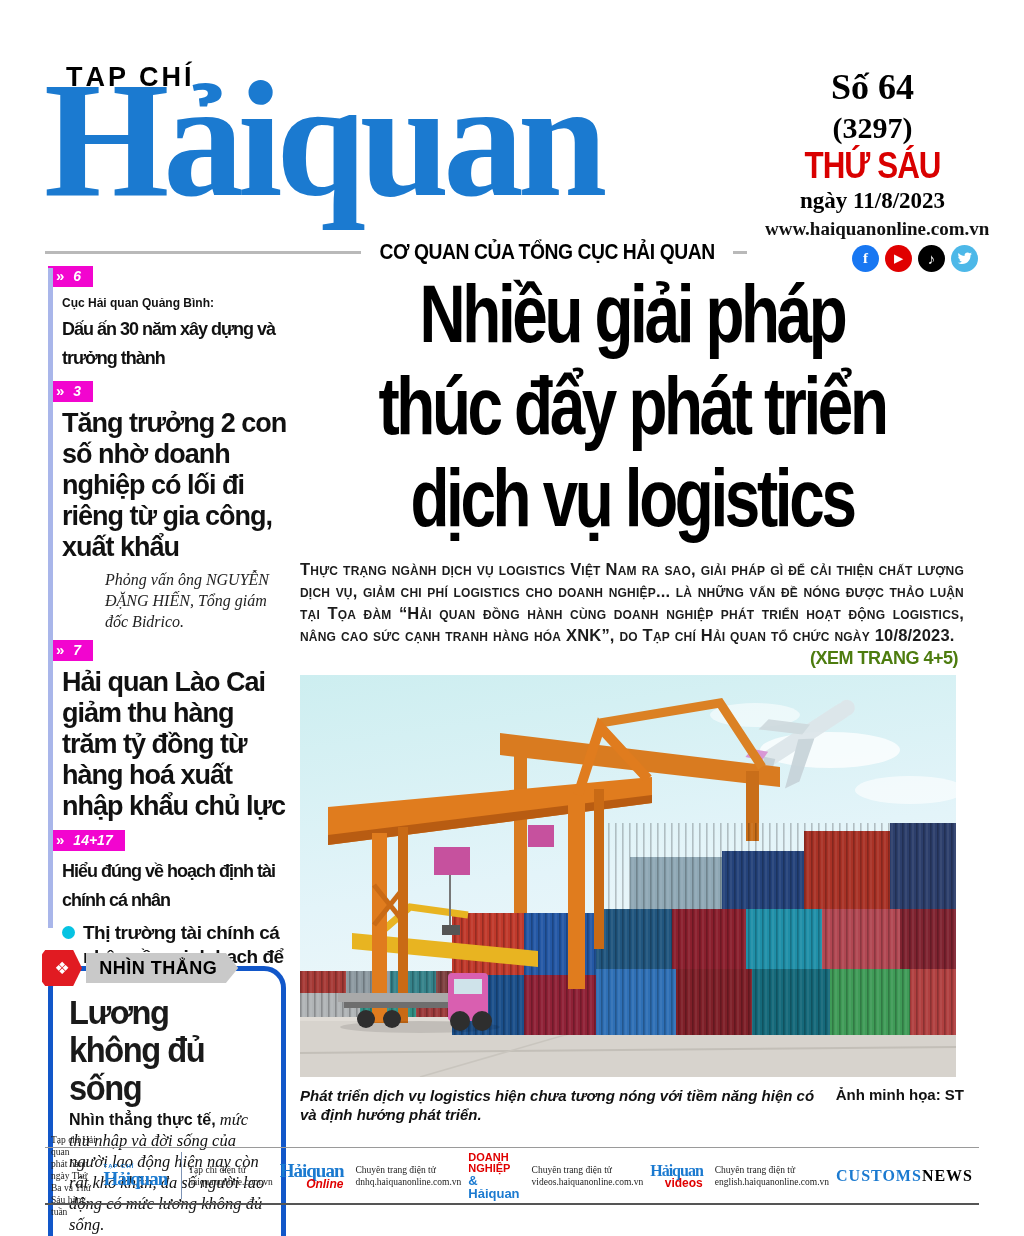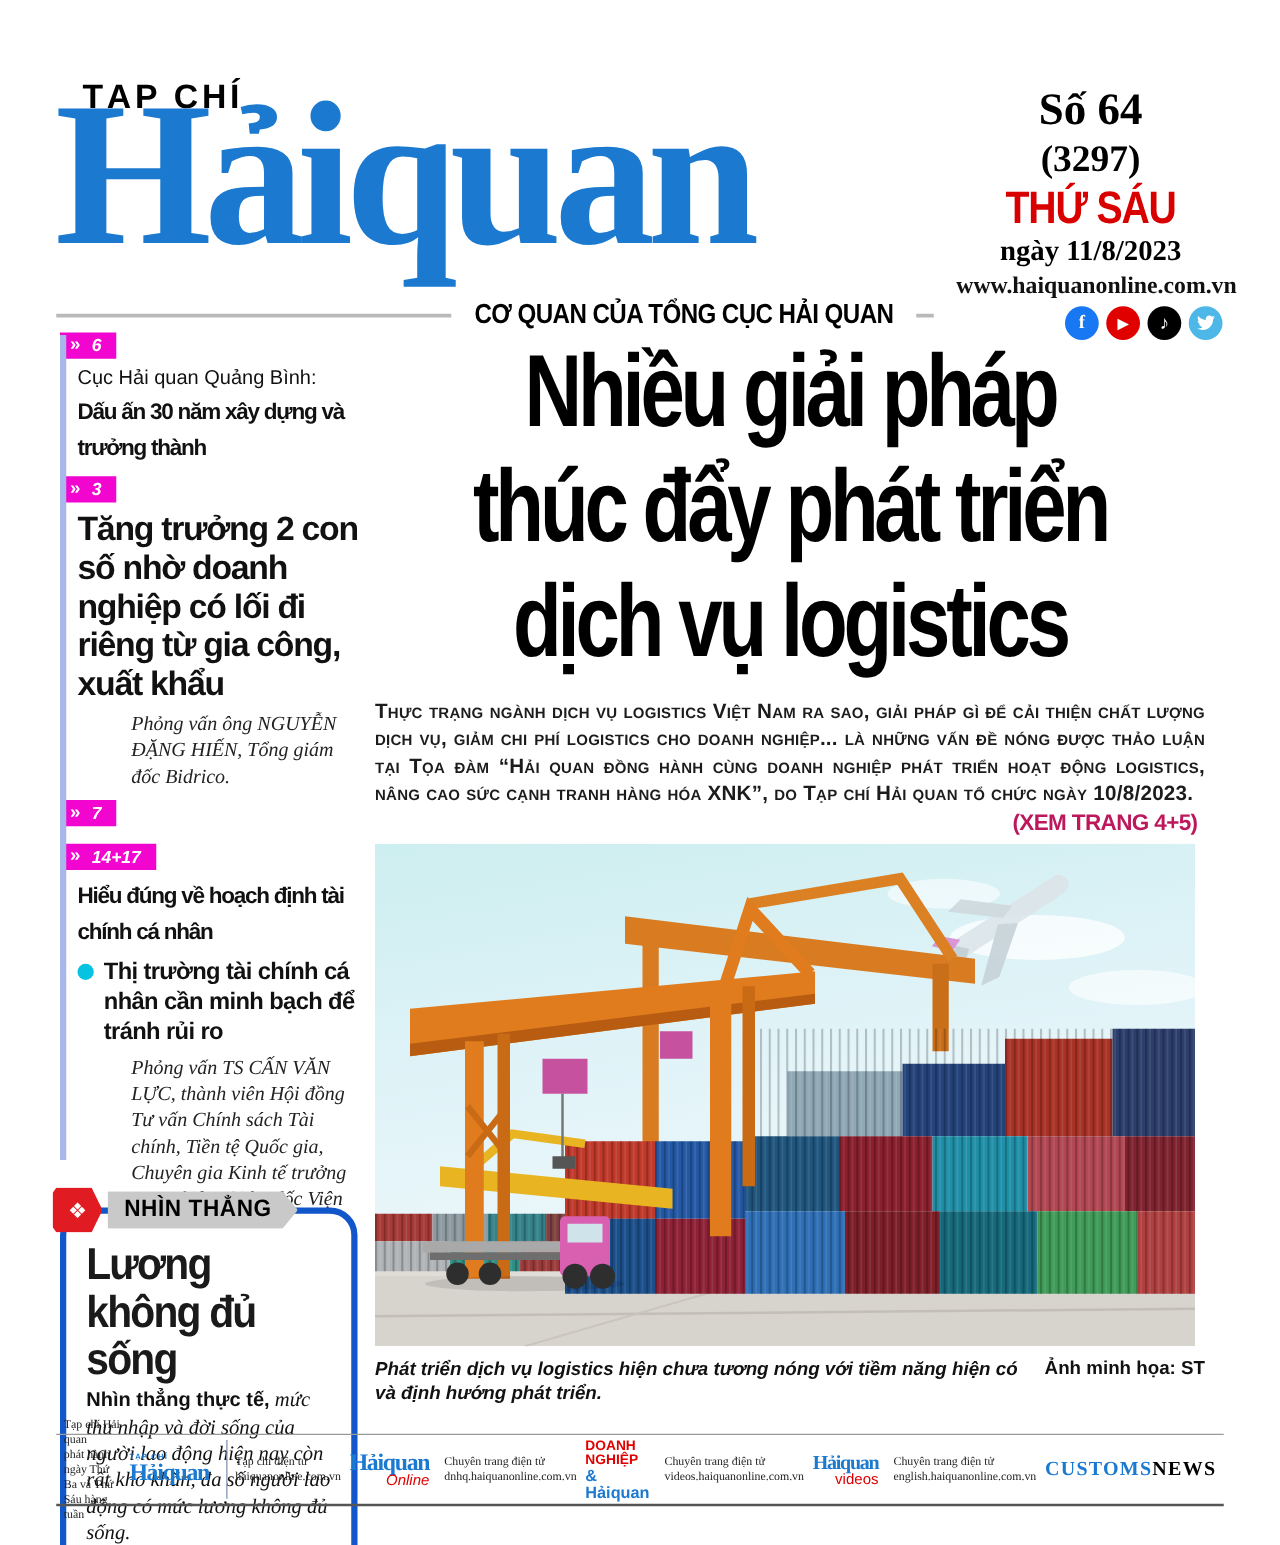--- a/index.html
+++ b/index.html
@@ -47,21 +47,21 @@
   
   .sidebar{ position:absolute; left:48px; top:266px; width:242px; }
   .side-rail{ position:absolute; left:0px; top:2px; width:5px; height:660px; background:#a9b6ea; }
   .side-inner{ padding-left:14px; }
   .ptag{
     display:inline-flex; align-items:center; gap:9px;
     background:#f205cf; color:#fff; font-weight:bold; font-style:italic;
     font-size:14px; padding:2px 12px 3px 8px; margin-left:-14px; margin-bottom:6px;
   }
   .ptag .chev{ font-style:normal; font-size:15px; line-height:14px; }
-  .kicker{ font-size:16px; font-weight:normal; line-height:20px; margin-bottom:2px; }
+  .kicker{ font-size:12px; font-weight:bold; line-height:20px; margin-bottom:2px; }
   .side-title{ font-size:18px; font-weight:bold; line-height:29px; letter-spacing:-1px; margin-bottom:6px; }
   .side-title.big{ font-size:27px; line-height:31px; }
   .credit{ font-family:"Liberation Serif", serif; font-style:italic; font-size:16px; line-height:21px; color:#222; margin-bottom:8px;margin-left:43px; }
   .side-sec{ margin-bottom:8px; }
   .bullet-row{ display:flex; gap:8px; margin:2px 0 6px 0; }
   .bullet-dot{ flex:0 0 13px; width:13px; height:13px; border-radius:50%; background:#06c3e2; margin-top:5px; }
   .bullet-text{ font-size:19px; font-weight:bold; line-height:24px; letter-spacing:-0.5px; }
   
   .opinion{ position:absolute; left:48px; top:950px; width:238px; }
   .op-banner{ position:absolute; left:-6px; top:0; display:flex; align-items:center; z-index:2; }
@@ -89,38 +89,38 @@
   .main{ position:absolute; left:300px; top:268px; width:664px; }
   .headline{ text-align:center; margin-bottom:14px; }
   .hl-line{
     display:block; font-size:76px; font-weight:bold; letter-spacing:-4px;
     line-height:92px; color:#000; transform:scale(.84,1.08); white-space:nowrap;
   }
   .intro{
     font-variant:small-caps; font-weight:bold; font-size:16.5px; line-height:22px;
     text-align:justify; color:#1c1c1c; letter-spacing:0.2px;
   }
-  .see-page{ text-align:right; color:#be185d; font-weight:bold; font-size:18px; margin:2px 6px 6px 0; letter-spacing:-0.5px; }
+  .see-page{ text-align:right; color:#4d7c0f; font-weight:bold; font-size:18px; margin:2px 6px 6px 0; letter-spacing:-0.5px; }
   .hero{ width:656px; height:402px; display:block; }
   .caption-row{ display:flex; justify-content:space-between; align-items:flex-start; margin-top:9px; gap:20px; }
   .caption{ font-size:15px; font-weight:bold; font-style:italic; line-height:19px; }
   .caption-credit{ font-size:15px; font-weight:bold; white-space:nowrap; }
   
   .footer{
     position:absolute; left:45px; top:1147px; width:934px; height:58px;
     border-top:1px solid #9a9a9a; border-bottom:2px solid #555;
     display:flex; align-items:center; justify-content:space-between; padding:4px 0;
   }
   .fblock{ display:flex; align-items:center; gap:7px; height:100%; padding:0 6px; }
   .fblock.divided{ border-right:1px solid #7d93b5; padding-right:14px; }
   .ftext{ text-align:left; font-size:9.5px; line-height:12px; color:#222; font-family:"Liberation Serif", serif; }
   .flogo{ display:flex; flex-direction:column; align-items:flex-start; line-height:1; }
   .flogo .lg-kick{ font-size:6px; font-weight:bold; color:#1b7ad0; letter-spacing:1px; }
   .flogo .lg-main{ font-family:"Liberation Serif", serif; font-weight:bold; font-size:19px; color:#1b7ad0; letter-spacing:-1px; }
-  .flogo .lg-sub-red{ font-style:italic; font-weight:normal; color:#e00000; font-size:12px; align-self:flex-end; margin-top:-2px; }
+  .flogo .lg-sub-red{ font-style:italic; font-weight:bold; color:#e00000; font-size:12px; align-self:flex-end; margin-top:-2px; }
   .flogo .lg-red{ color:#e00000; font-weight:bold; font-size:11px; }
   .flogo .lg-blue{ color:#1b7ad0; font-weight:bold; font-size:13px; }
   .flogo.row{ flex-direction:row; align-items:baseline; }
   .flogo .lg-serif-blue{ font-family:"Liberation Serif", serif; font-size:16px; font-weight:bold; color:#1b7ad0; letter-spacing:1px; }
   .flogo .lg-serif-black{ font-family:"Liberation Serif", serif; font-size:16px; font-weight:bold; color:#000; letter-spacing:1px; }
 </style>
 </head>
 <body>
 
 <div class="page">
@@ -171,20 +171,21 @@
         </div>
         <div class="side-title big">Tăng trưởng 2 con số nhờ doanh nghiệp có lối đi riêng từ gia công, xuất khẩu</div>
         <div class="credit">Phỏng vấn ông NGUYỄN ĐẶNG HIẾN, Tổng giám đốc Bidrico.</div>
       </div>
 
       <div class="side-sec">
         <div class="ptag">
           <span class="chev">»</span>
           <span>7</span>
         </div>
+        <div class="side-title big">Hải quan Lào Cai giảm thu hàng trăm tỷ đồng từ hàng hoá xuất nhập khẩu chủ lực</div>
       </div>
 
       <div class="side-sec">
         <div class="ptag">
           <span class="chev">»</span>
           <span>14+17</span>
         </div>
         <div class="side-title">Hiểu đúng về hoạch định tài chính cá nhân</div>
         <div class="bullet-row">
           <div class="bullet-dot"></div>

